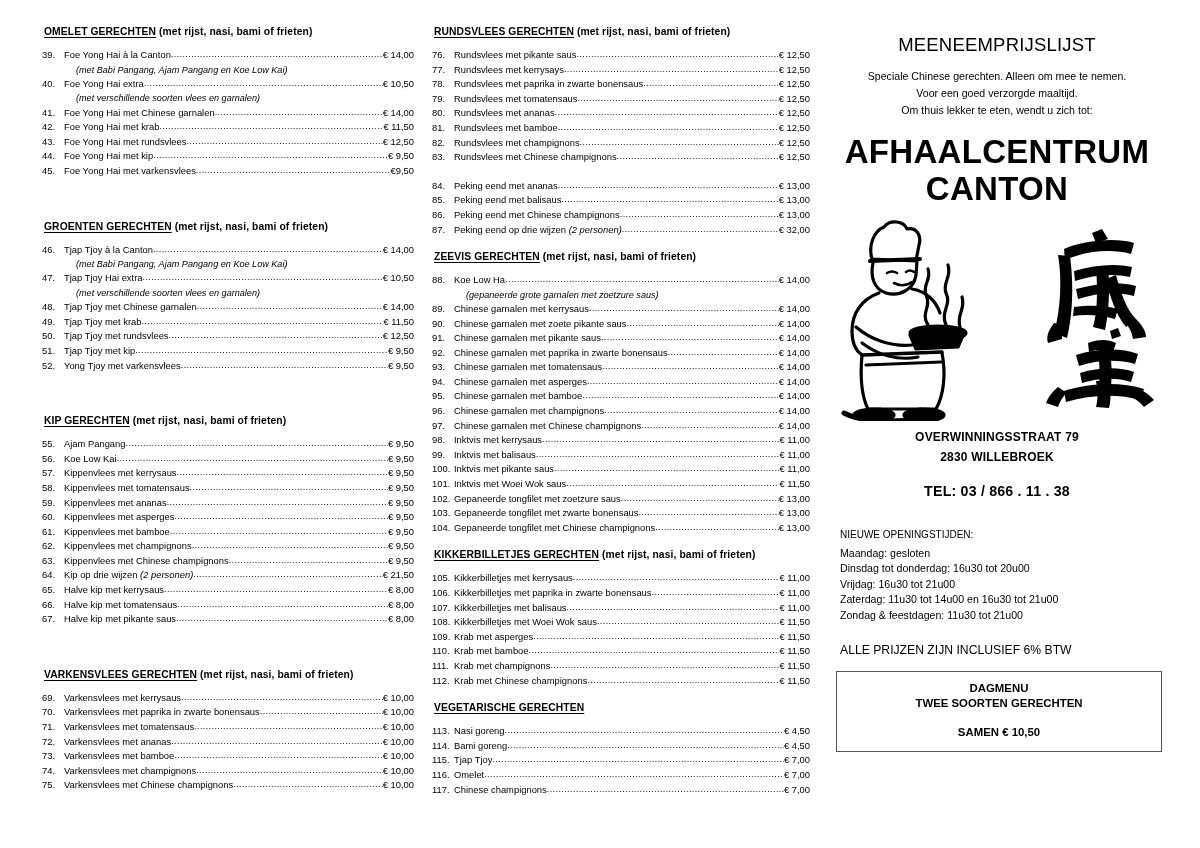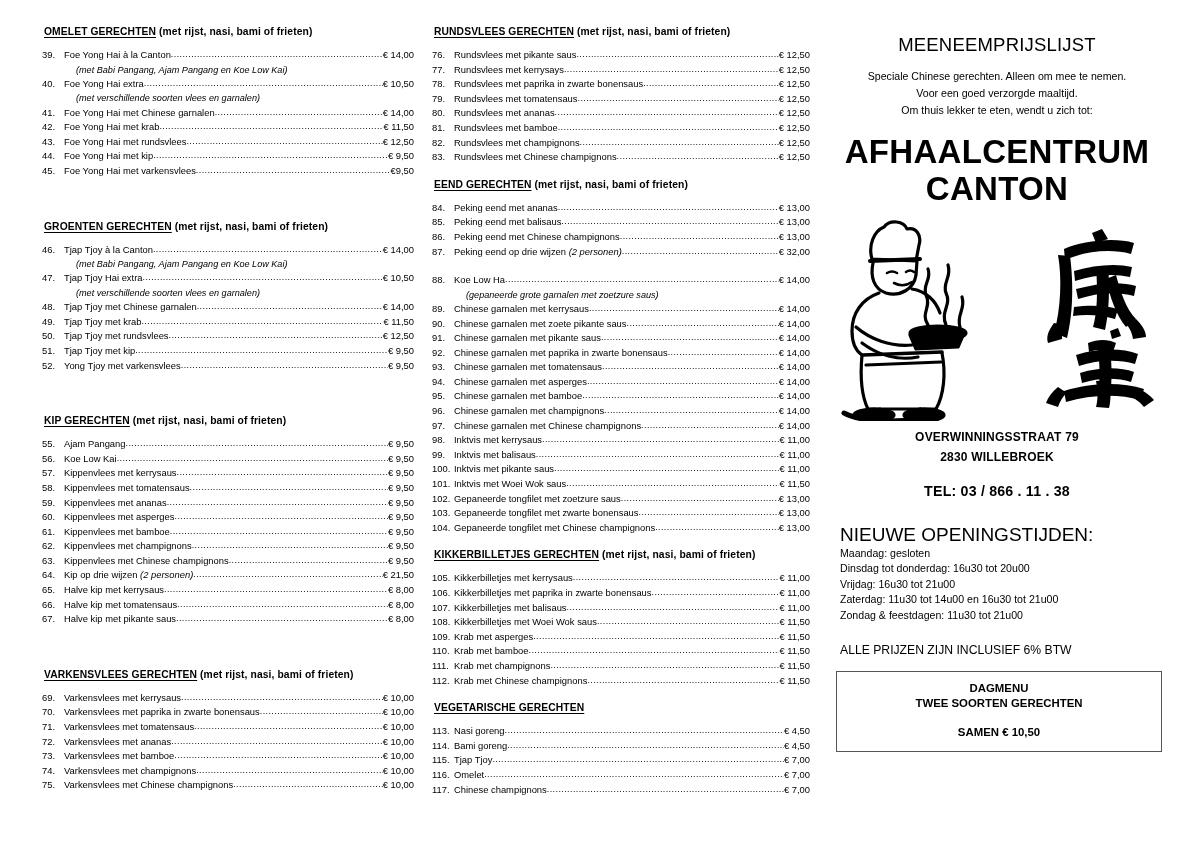--- a/index.html
+++ b/index.html
@@ -54,21 +54,21 @@
   .brand .b2{display:block;}
 
   .art{position:relative;height:212px;margin-top:6px;}
   .chef{position:absolute;left:6px;top:2px;width:176px;height:206px;}
   .hanzi{position:absolute;right:8px;top:14px;width:120px;height:182px;}
 
   .addr{font-size:12px;font-weight:bold;line-height:20px;letter-spacing:.2px;margin-top:2px;}
   .tel{font-size:14.2px;font-weight:bold;letter-spacing:.2px;margin-top:16px;}
 
   .hours{text-align:left;padding-left:14px;margin-top:26px;}
-  .hours-title{font-size:19px;line-height:19px;margin-bottom:2px;}
+  .hours-title{font-size:10px;line-height:19px;margin-bottom:2px;}
   .hours-line{font-size:10.6px;line-height:15.4px;}
   .btw{text-align:left;padding-left:14px;font-size:12.2px;margin-top:20px;}
 
   .dagmenu{
     border:1px solid #555;margin:14px 6px 0 10px;padding:9px 6px 11px 6px;text-align:center;
   }
   .dagmenu div{font-size:11.4px;font-weight:bold;line-height:15px;}
   .dm-1{}
   .dm-2{margin-bottom:14px;}
 </style>
@@ -360,21 +360,20 @@
           <li class="item">
             <span class="num">83.</span>
             <span class="name">Rundsvlees met Chinese champignons</span>
             <span class="dots">........................................................................................................................</span>
             <span class="price">€ 12,50</span>
           </li>
         </ul>
       </div>
       <div class="gap-s"></div>
       <div class="section">
-        <div class="section-title"><span class="u">EEND GERECHTEN</span><span class="n"> (met rijst, nasi, bami of frieten)</span></div>
         <ul class="items">
           <li class="item">
             <span class="num">84.</span>
             <span class="name">Peking eend met ananas</span>
             <span class="dots">........................................................................................................................</span>
             <span class="price">€ 13,00</span>
           </li>
           <li class="item">
             <span class="num">85.</span>
             <span class="name">Peking eend met balisaus</span>
@@ -390,20 +389,21 @@
           <li class="item">
             <span class="num">87.</span>
             <span class="name">Peking eend op drie wijzen <i>(2 personen)</i></span>
             <span class="dots">........................................................................................................................</span>
             <span class="price">€ 32,00</span>
           </li>
         </ul>
       </div>
       <div class="gap-s"></div>
       <div class="section">
+        <div class="section-title"><span class="u">ZEEVIS GERECHTEN</span><span class="n"> (met rijst, nasi, bami of frieten)</span></div>
         <ul class="items">
           <li class="item">
             <span class="num">88.</span>
             <span class="name">Koe Low Ha</span>
             <span class="dots">........................................................................................................................</span>
             <span class="price">€ 14,00</span>
           </li>
           <li class="note">(gepaneerde grote garnalen met zoetzure saus)</li>
           <li class="item">
             <span class="num">89.</span>

